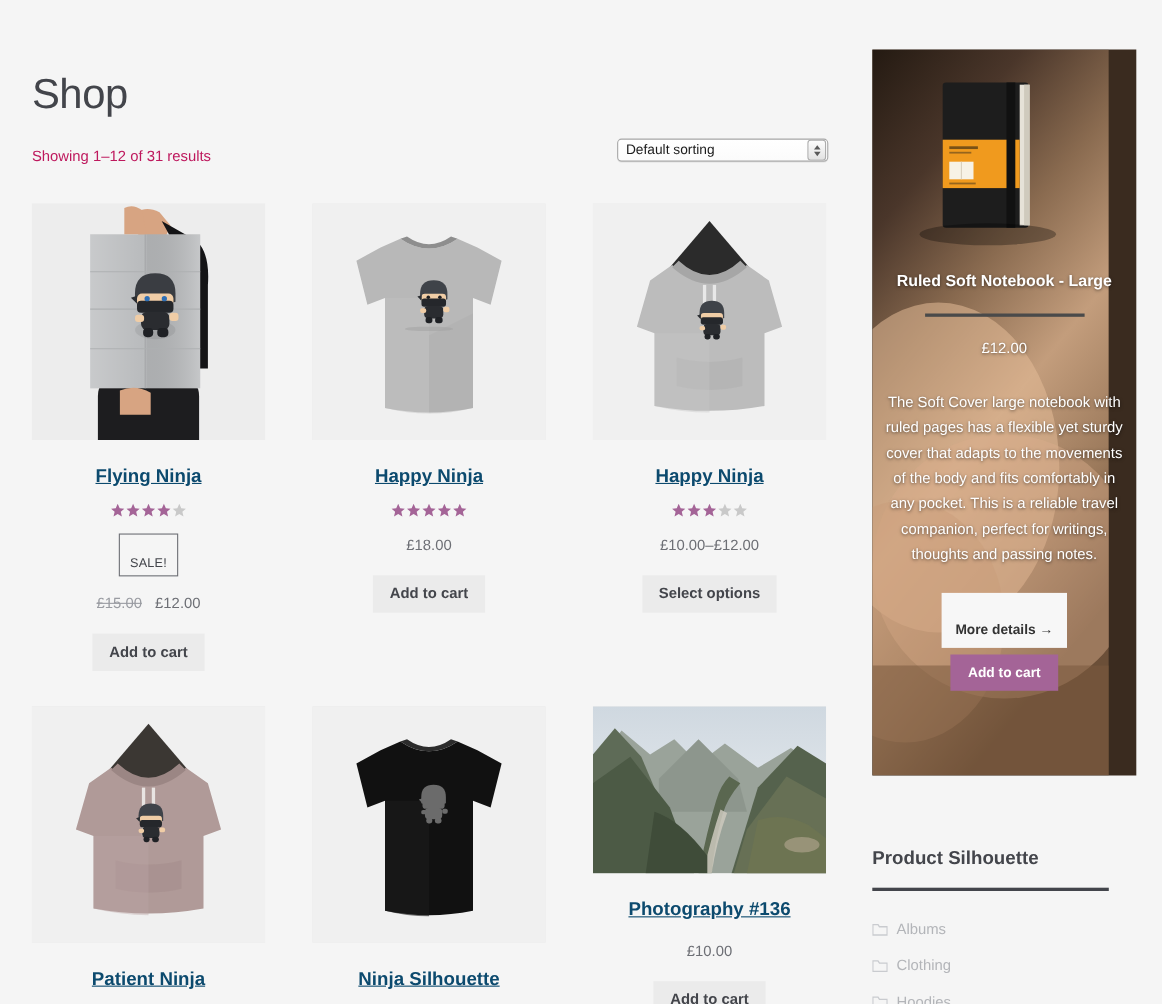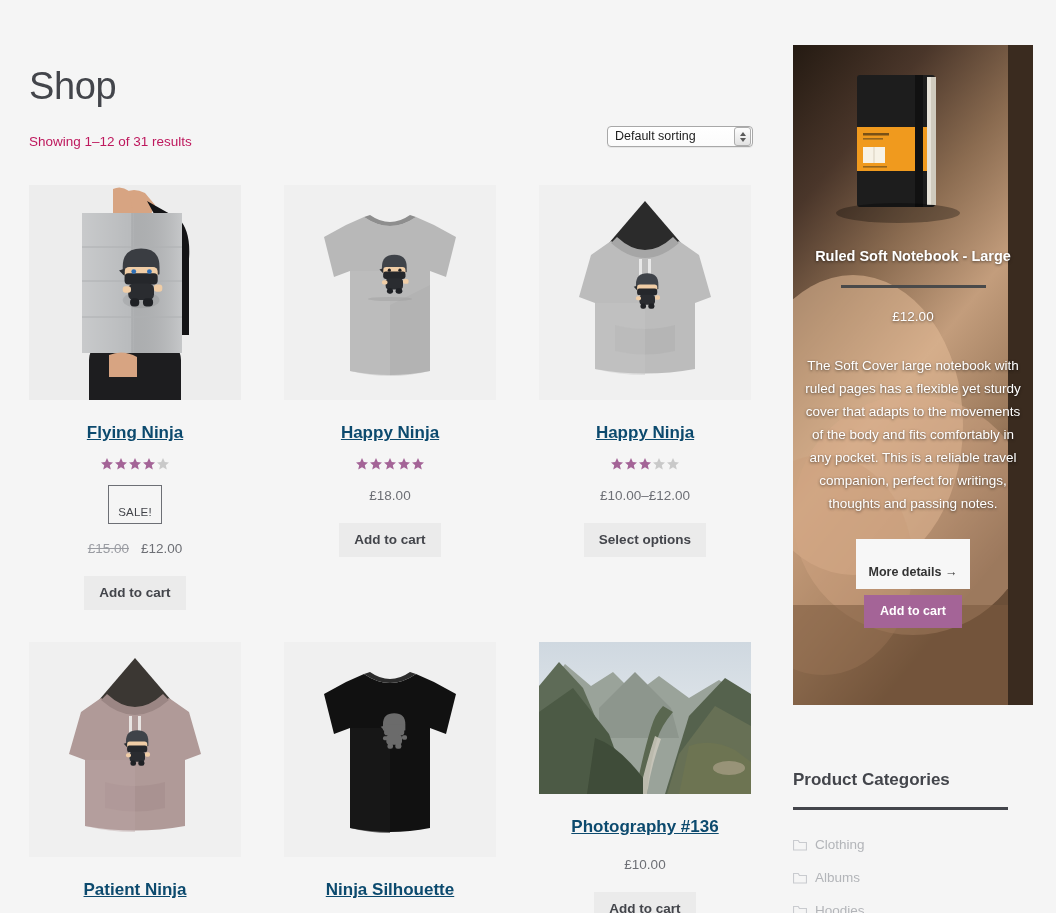--- a/index.html
+++ b/index.html
@@ -21,21 +21,21 @@
     line-height: 44px;
   }
 
   .shop-bar { position: relative; height: 34px; margin-top: 22px; }
   .result-count {
     font-size: 13.5px; color: #be185d; margin: 0; line-height: 20px;
     padding-top: 2px;
   }
   .sorting {
     position: absolute; right: 0; top: -4px;
-    width: 146px; height: 21px;
+    width: 192px; height: 21px;
     background: linear-gradient(#ffffff, #fbfbfb);
     border: 1px solid #a8a8a8; border-radius: 4px;
     box-shadow: 0 1px 0 rgba(0,0,0,0.06);
     display: flex; align-items: center;
   }
   .sorting-label {
     flex: 1; font-size: 12.5px; color: #1c1c1c;
     padding-left: 7px; line-height: 19px; white-space: nowrap;
   }
   .sorting-arrows {
@@ -477,38 +477,38 @@
         <div class="featured-price">£12.00</div>
         <p class="featured-desc">The Soft Cover large notebook with ruled pages has a flexible yet sturdy cover that adapts to the movements of the body and fits comfortably in any pocket. This is a reliable travel companion, perfect for writings, thoughts and passing notes.</p>
         <div class="featured-actions">
           <div><button class="btn-details">More details →</button></div>
           <div><button class="btn-featured-cart">Add to cart</button></div>
         </div>
       </div>
     </div>
 
     <div class="widget">
-      <h3 class="widget-title">Product Categories</h3>
+      <h3 class="widget-title">Product Silhouette</h3>
       <div class="widget-rule"></div>
       <ul class="cat-list">
         <li class="cat-item">
           <svg class="folder" viewBox="0 0 14 12">
             <path d="M0.5 2.5 L0.5 11 L13.5 11 L13.5 3.5 L6.5 3.5 L5.2 1.5 L0.5 1.5 Z" fill="none" stroke="#c9cbcf" stroke-width="1.2"></path>
           </svg>
+          <span>Albums</span>
+        </li>
+        <li class="cat-item">
+          <svg class="folder" viewBox="0 0 14 12">
+            <path d="M0.5 2.5 L0.5 11 L13.5 11 L13.5 3.5 L6.5 3.5 L5.2 1.5 L0.5 1.5 Z" fill="none" stroke="#c9cbcf" stroke-width="1.2"></path>
+          </svg>
           <span>Clothing</span>
         </li>
         <li class="cat-item">
           <svg class="folder" viewBox="0 0 14 12">
             <path d="M0.5 2.5 L0.5 11 L13.5 11 L13.5 3.5 L6.5 3.5 L5.2 1.5 L0.5 1.5 Z" fill="none" stroke="#c9cbcf" stroke-width="1.2"></path>
           </svg>
-          <span>Albums</span>
-        </li>
-        <li class="cat-item">
-          <svg class="folder" viewBox="0 0 14 12">
-            <path d="M0.5 2.5 L0.5 11 L13.5 11 L13.5 3.5 L6.5 3.5 L5.2 1.5 L0.5 1.5 Z" fill="none" stroke="#c9cbcf" stroke-width="1.2"></path>
-          </svg>
           <span>Hoodies</span>
         </li>
       </ul>
     </div>
 
   </div>
 </div>
 
 </body></html>

